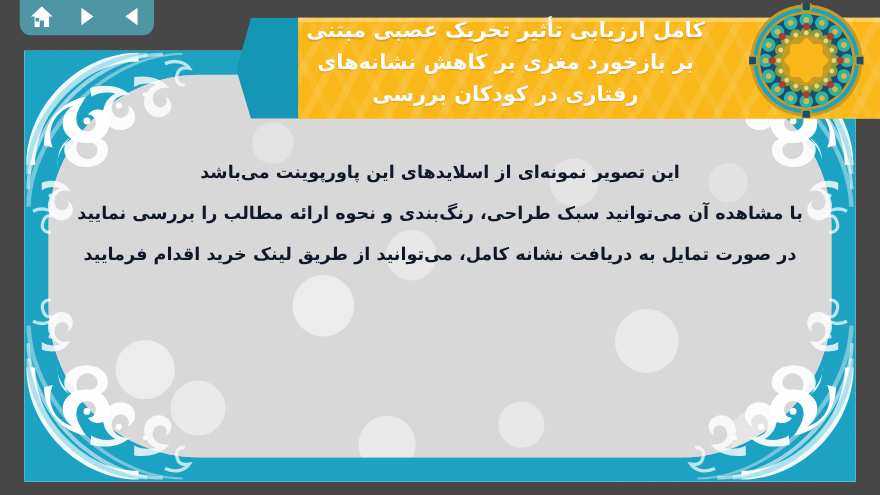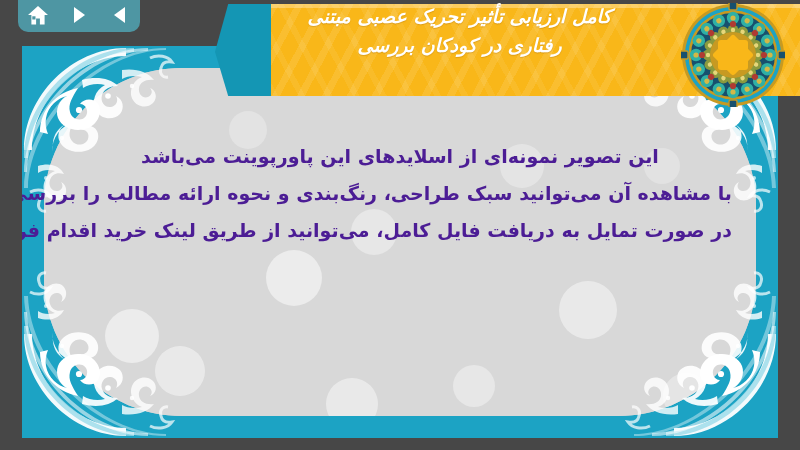--- a/index.html
+++ b/index.html
@@ -16,21 +16,21 @@
     position:absolute;left:18px;top:-14px;width:122px;height:46px;
     background:#4e96a3;border-radius:10px;
     display:flex;align-items:flex-end;justify-content:space-around;
     padding-bottom:4px;box-sizing:border-box;z-index:40;
   }
   .navbtn{width:30px;height:26px;display:flex;align-items:center;justify-content:center;cursor:pointer;}
   .navbtn svg{display:block;}
 
   
   .title-banner{
-    position:absolute;left:215px;top:4px;width:585px;height:68px;z-index:20;font-style:italic;
+    position:absolute;left:215px;top:16px;width:585px;height:68px;z-index:20;
   }
   .banner-chevron{
     position:absolute;left:0;top:0;width:60px;height:92px;
     background:#1496b4;
     clip-path:polygon(100% 0,100% 100%,22% 100%,0 52%,22% 0);
   }
   .banner-body{
     position:absolute;left:56px;top:0;right:0;height:92px;
     background:
       repeating-linear-gradient(118deg,
@@ -84,21 +84,21 @@
       repeating-linear-gradient(-45deg,
         rgba(0,0,0,.035) 0 1px, rgba(0,0,0,0) 1px 3px),
       linear-gradient(150deg,#e4e4e4 0%,#d0d0d0 40%,#c9c9c9 62%,#dcdcdc 100%);
   }
   .slide-svg{position:absolute;inset:0;}
 
   
   .body-copy{
     position:absolute;left:46px;top:92px;width:664px;
     direction:rtl;text-align:center;z-index:15;
-    color:#4c1d95;font-size:19px;line-height:37px;font-weight:700;
+    color:#0f172a;font-size:16px;line-height:37px;font-weight:700;
     white-space:nowrap;
   }
   .body-line{display:block;}
 </style>
 </head>
 <body>
 
 <div id="stage">
 
   <div class="slide">
@@ -171,29 +171,30 @@
           <use href="#corner-orn" x="0" y="0"></use>
         </g>
       <g transform="translate(756,392) scale(-1,-1)">
           <use href="#corner-orn" x="0" y="0"></use>
         </g>
     </svg>
 
     <div class="body-copy">
       <span class="body-line">این تصویر نمونه‌ای از اسلایدهای این پاورپوینت می‌باشد</span>
       <span class="body-line">با مشاهده آن می‌توانید سبک طراحی، رنگ‌بندی و نحوه ارائه مطالب را بررسی نمایید</span>
-      <span class="body-line">در صورت تمایل به دریافت فایل کامل، می‌توانید از طریق لینک خرید اقدام فرمایید</span>
+      <span class="body-line">در صورت تمایل به دریافت نشانه کامل، می‌توانید از طریق لینک خرید اقدام فرمایید</span>
     </div>
   </div>
 
   <div class="title-banner">
     <div class="banner-chevron"></div>
     <div class="banner-body"></div>
     <div class="title-text">
       <span class="title-line">کامل ارزیابی تأثیر تحریک عصبی مبتنی</span>
+      <span class="title-line">بر بازخورد مغزی بر کاهش نشانه‌های</span>
       <span class="title-line">رفتاری در کودکان بررسی</span>
     </div>
   </div>
 
   <svg class="medallion" viewBox="0 0 104 104" xmlns="http://www.w3.org/2000/svg">
     <circle cx="52" cy="52" r="51" fill="#c79a22"></circle>
     <circle cx="52" cy="52" r="48" fill="#1ca3c4"></circle>
     <circle cx="52" cy="52" r="44.5" fill="#c79a22"></circle>
     <circle cx="52" cy="52" r="42" fill="#17506e"></circle>
 

